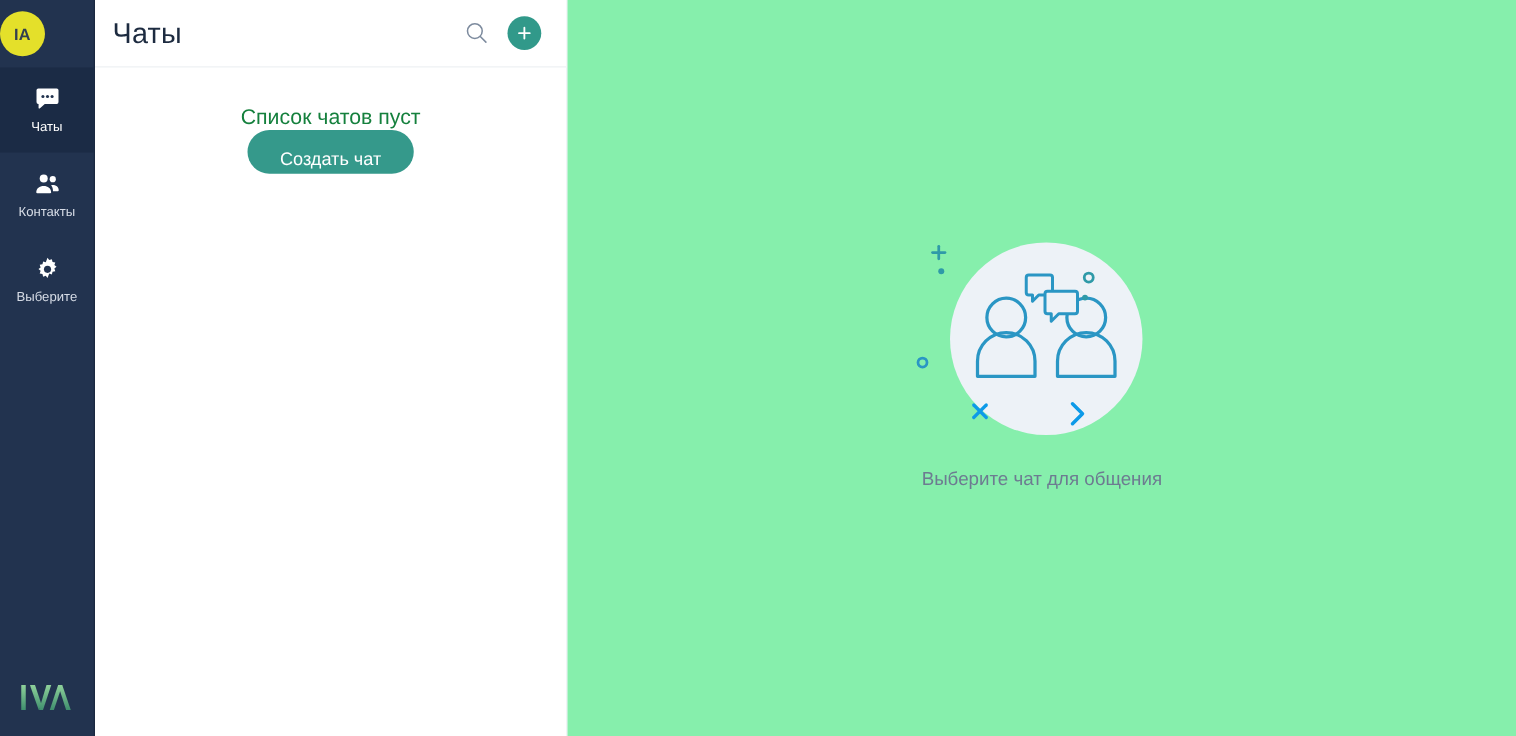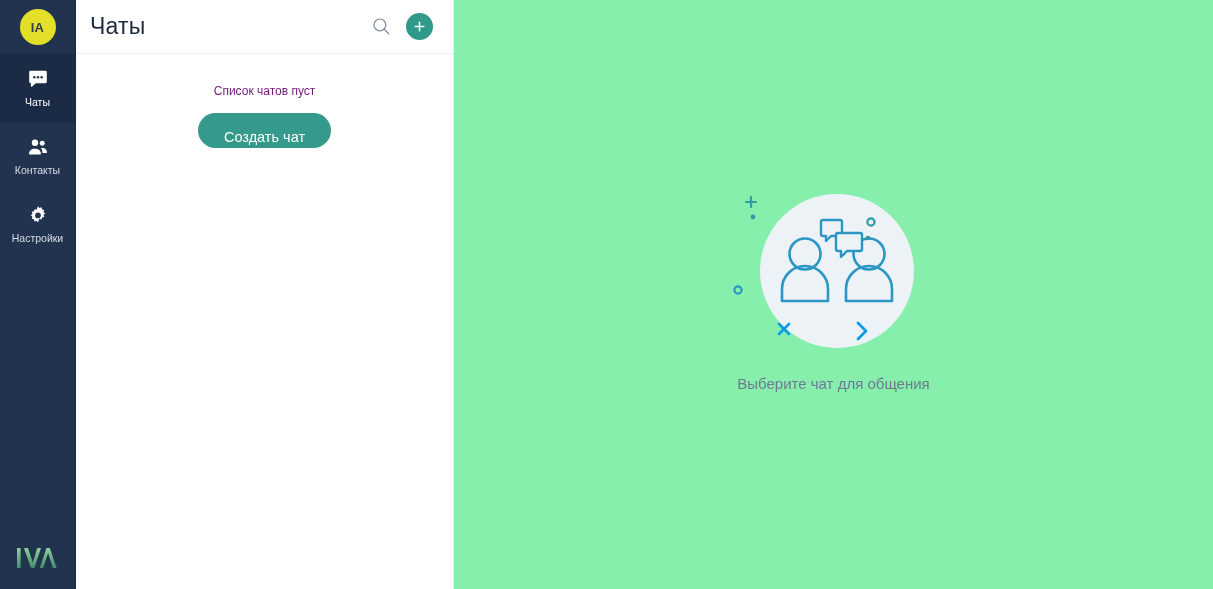--- a/index.html
+++ b/index.html
@@ -19,21 +19,21 @@
     width: 76px; height: 589px;
     background: #22334f;
     display: flex; flex-direction: column;
     align-items: center;
     position: relative;
     flex: 0 0 76px;
     border-right: 1px solid #1a2840;
   }
   .avatar-wrap {
     height: 54px; width: 100%;
-    display: flex; align-items: center; justify-content: center;
+    display: flex; align-items: center; justify-content: flex-start;
   }
   .avatar {
     width: 36px; height: 36px; border-radius: 50%;
     background: #e4e02a;
     display: flex; align-items: center; justify-content: center;
     font-size: 13px; font-weight: 600; color: #33404f;
     letter-spacing: .3px;
   }
   .nav { width: 100%; }
   .nav-item {
@@ -91,21 +91,21 @@
     display: flex; align-items: center; justify-content: center;
     cursor: pointer; border: none; padding: 0;
   }
   .add-btn svg { display: block; }
 
   .list-empty {
     padding-top: 30px;
     display: flex; flex-direction: column; align-items: center;
   }
   .empty-text {
-    font-size: 12px; color: #701a75; margin-bottom: 15px;
+    font-size: 17px; color: #15803d; 
   }
   .create-btn {
     background: #35998b; color: #ffffff;
     border: none; border-radius: 22px;
     padding: 16px 26px; height: 35px;
     font-size: 14.5px; font-family: "Liberation Sans", sans-serif;
     cursor: pointer;
   }
 
   
@@ -169,21 +169,21 @@
         <span class="nav-label">Контакты</span>
       </div>
 
       <div class="nav-item">
         <span class="nav-icon">
           <svg viewBox="0 0 24 24">
               <path d="M12 1.9l1.5 1.9 2.3-.8.6 2.4 2.4.5-.8 2.3 1.9 1.5-1.9 1.5.8 2.3-2.4.5-.6 2.4-2.3-.8L12 19.5l-1.5-1.9-2.3.8-.6-2.4-2.4-.5.8-2.3L4.1 11.7 6 10.2l-.8-2.3 2.4-.5.6-2.4 2.3.8z" transform="translate(0 0.6)"></path>
               <circle cx="12" cy="12.5" r="3.1" fill="#22334f"></circle>
             </svg>
         </span>
-        <span class="nav-label">Настройки</span>
+        <span class="nav-label">Выберите</span>
       </div>
 
     </div>
 
     <div class="logo">
       <svg width="46" height="26" viewBox="0 0 46 26">
         <defs>
           <linearGradient id="lg" x1="0" y1="1" x2="0" y2="0">
             <stop offset="0" stop-color="#3f8f6e"></stop>
             <stop offset="1" stop-color="#8fd19a"></stop>

